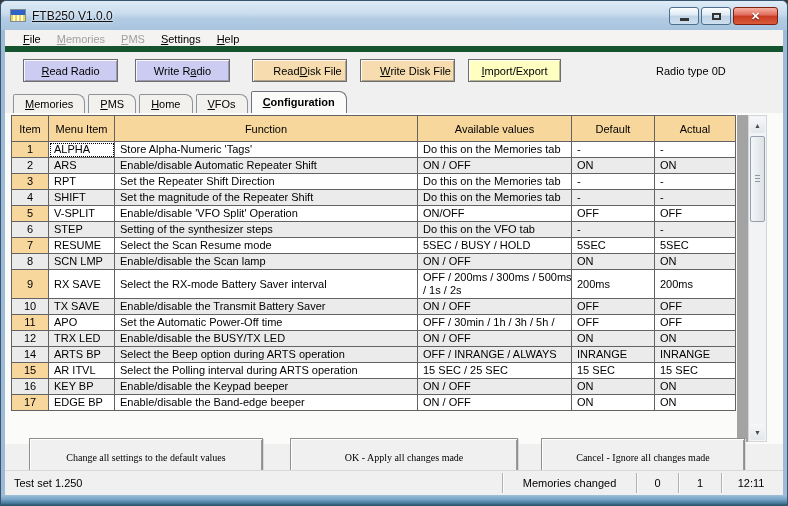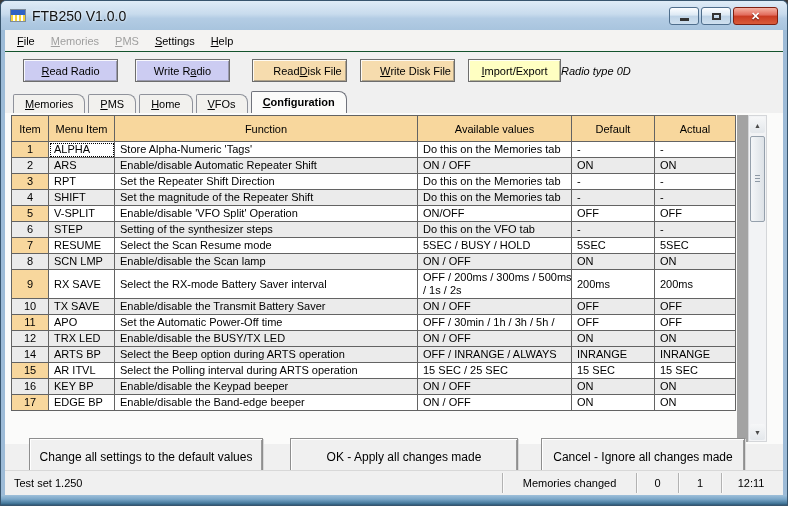--- a/index.html
+++ b/index.html
@@ -18,50 +18,50 @@
   .titlebar {
     height:29px; flex:0 0 29px; position:relative;
     background:linear-gradient(180deg,#dfecf7 0%,#c8dbed 45%,#b3cce4 60%,#a8c4de 100%);
     border-radius:5px 5px 0 0;
     display:flex; align-items:center; padding-left:9px;
   }
   .app-icon { width:16px; height:13px; margin-right:6px; border:1px solid #7d8b9a; background:
       linear-gradient(180deg,#2f62c4 0 5px, transparent 5px),
       repeating-linear-gradient(90deg,#f4d43c 0 2px,#fdfdfd 2px 4px);
   }
-  .title-text { font-size:14px; color:#111; text-shadow:0 0 3px #fff; }
+  .title-text { font-size:12px; color:#111; text-shadow:0 0 3px #fff;text-decoration:underline; }
   .win-controls { position:absolute; top:6px; right:9px; display:flex; gap:2px; }
   .cap { height:18px; border:1px solid #4f6e8c; border-radius:3px;
          display:flex; align-items:center; justify-content:center;
          background:linear-gradient(180deg,#fdfeff 0%,#dce9f4 45%,#bed3e6 50%,#cfe0ef 100%); }
   .cap.min, .cap.max { width:30px; }
   .cap.close { width:45px; background:linear-gradient(180deg,#f5b3a4 0%,#e1695a 45%,#c93a22 50%,#d95b3a 100%); border-color:#7e1f10; }
   .glyph-min { width:9px; height:3px; background:#333; margin-top:6px; }
   .glyph-max { width:9px; height:7px; border:2px solid #333; background:transparent; }
   .glyph-close { color:#fff; font-weight:bold; font-size:11px; line-height:11px; text-shadow:0 1px 1px #5e130a; }
 
   
   .frame-body { flex:1 1 auto; padding:0 4px; display:flex; flex-direction:column; background:linear-gradient(90deg,#9dbbd7 0 4px, transparent 4px calc(100% - 4px), #9dbbd7 calc(100% - 4px)); }
   .client { flex:1 1 auto; display:flex; flex-direction:column; background:#f0f0f0; }
 
   
-  .menubar { height:22px; flex:0 0 22px; background:#f4f3f2; display:flex; align-items:center; padding-left:4px; border-bottom:1px solid #14532d; }
+  .menubar { height:22px; flex:0 0 22px; background:#f4f3f2; display:flex; padding-left:10px; border-bottom:6px solid #14532d; }
   .menu-item { padding:3px 8px; }
   .menu-item.disabled { color:#9f9f9f; }
 
   
   .toolbar { height:37px; flex:0 0 37px; display:flex; align-items:center; padding-left:18px; }
   .tb-btn { height:23px; border:1px solid #6d6d6d;
             box-shadow:inset 1px 1px 0 rgba(255,255,255,.85), inset -1px -1px 0 rgba(90,90,90,.45);
             display:flex; align-items:center; justify-content:center; font-size:11px; }
   .tb-btn.radio { width:95px; background:#ccccf2; }
   .tb-btn.disk  { width:95px; background:#f6dcae;padding-left:16px; }
   .tb-btn.imp   { width:93px; background:#ffffc2; }
   .gap17 { margin-left:17px; } .gap22 { margin-left:22px; } .gap13 { margin-left:13px; }
-  .radio-type { font-size:11px;font-style:italic; }
+  .radio-type { margin-left:95px; font-size:11px; }
 
   
   .tabstrip { height:24px; flex:0 0 24px; display:flex; align-items:flex-end; padding-left:8px; background:#f0f0f0; }
   .tab { height:19px; padding:3px 11px 0; margin-right:3px; background:#f2f1ee;
          border:1px solid #8f929b; border-bottom:none; border-radius:2px 8px 0 0; position:relative; }
   .tab.active { height:22px; padding-top:4px; font-weight:bold; background:#fbfbfa; border-color:#70737c; z-index:2; }
 
   
   .page { flex:0 0 331px; height:331px; background:#fbfbfa; padding:2px 0 0 6px; display:flex; align-items:flex-start; }
   .grid-clip { width:726px; height:327px; overflow:hidden; }
@@ -83,21 +83,21 @@
   .sb-btn.up { top:1px; } .sb-btn.down { bottom:1px; }
   .sb-thumb { position:absolute; left:1px; right:1px; top:20px; height:86px;
               background:linear-gradient(90deg,#f4f6f8,#dde2e7); border:1px solid #95a0ac; border-radius:2px; }
   .sb-grip { position:absolute; left:4px; right:4px; top:50%; margin-top:-4px; height:8px;
              background:repeating-linear-gradient(180deg,#8e99a5 0 1px, transparent 1px 3px); }
 
   
   .footer { flex:0 0 26px; height:26px; display:flex; align-items:center; background:#f0f0f0; padding-left:24px; }
   .ft-btn { height:38px; background:#f0f0f0; border:1px solid #8e8e8e;
             box-shadow:inset 1px 1px 0 #ffffff, inset -1px -1px 0 #9b9b9b, 1px 1px 0 #d9d9d9;
-            display:flex; align-items:center; justify-content:center; font-size:12px; }
+            display:flex; align-items:center; justify-content:center; font-size:10px;font-family:Liberation Serif, serif; }
   .ft-btn.b1 { width:234px; }
   .ft-btn.b2 { width:228px; margin-left:27px; }
   .ft-btn.b3 { width:204px; margin-left:23px; }
 
   
   .statusbar { flex:0 0 25px; height:25px; background:#f0f0f0; border-top:1px solid #d8d8d8; display:flex; align-items:stretch; padding:2px 3px 2px 2px; }
   .sb-panel { display:flex; align-items:center; justify-content:center; font-size:11px;
               border-right:1px solid #b2b2b2; box-shadow:1px 0 0 #fafafa; }
   .sb-panel.p0 { flex:1 1 auto; justify-content:flex-start; padding-left:7px; }
   .sb-panel.p1 { width:134px; } .sb-panel.p2 { width:42px; } .sb-panel.p3 { width:43px; }

